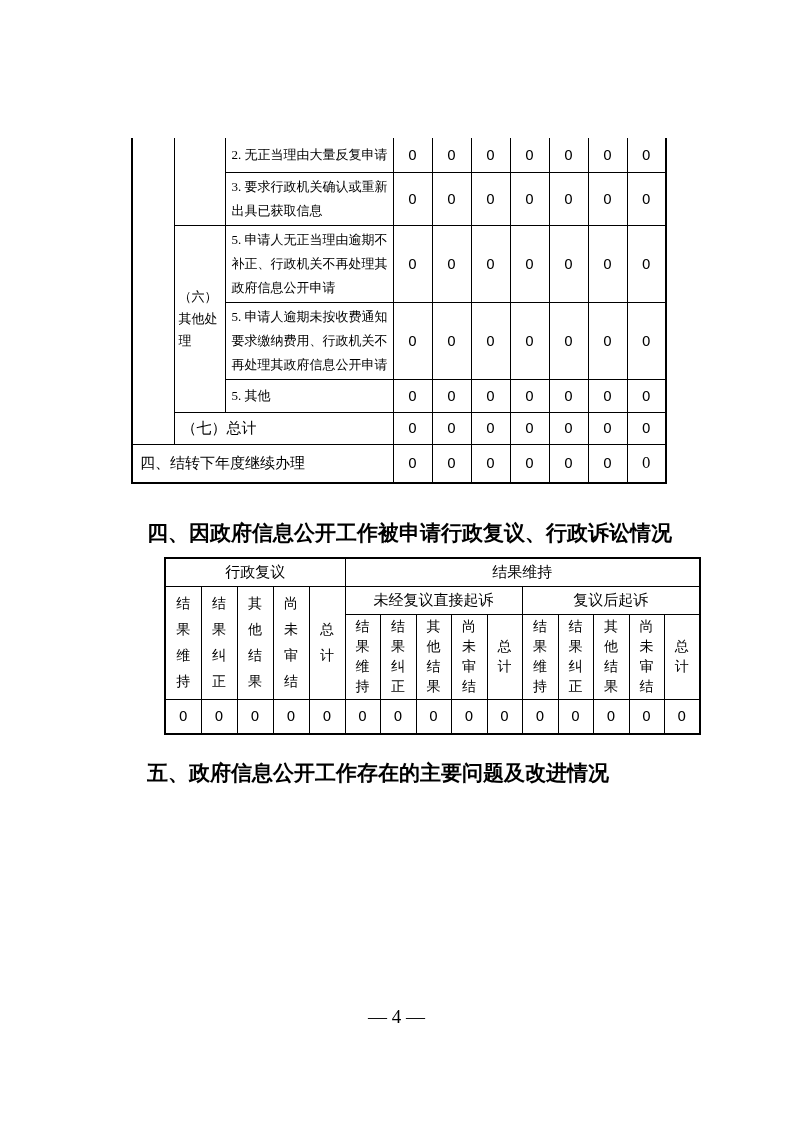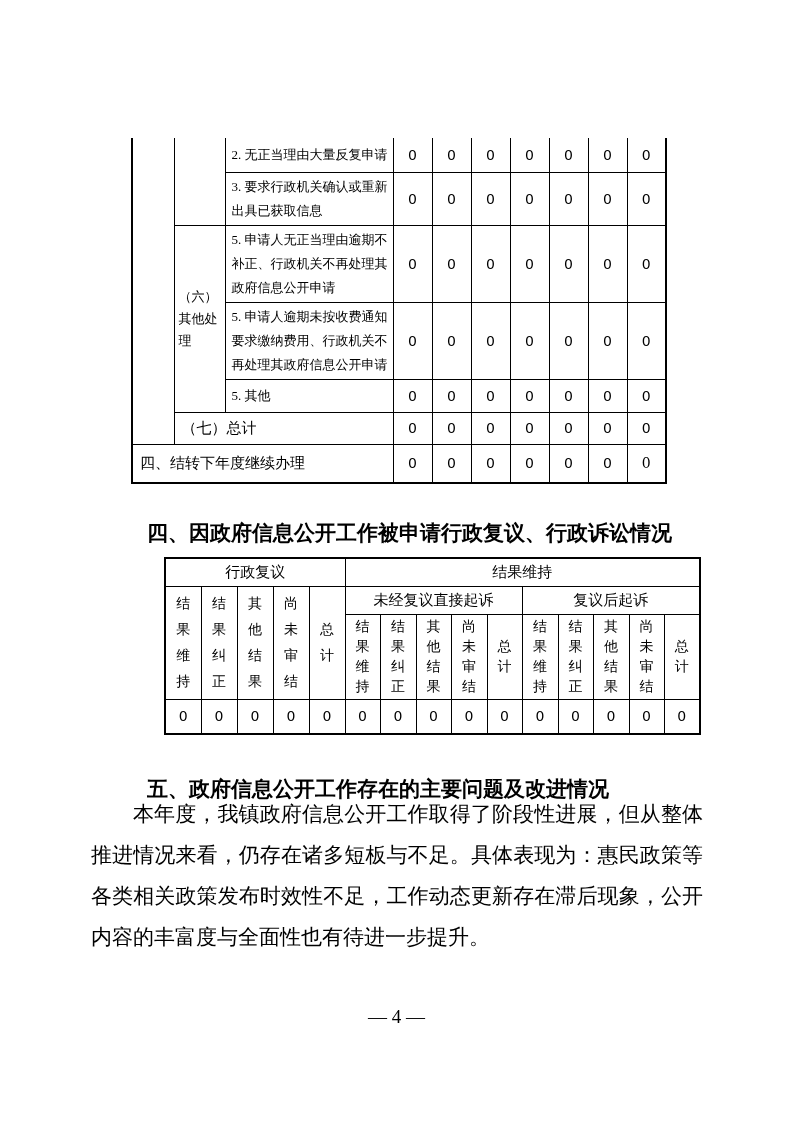--- a/index.html
+++ b/index.html
@@ -19,22 +19,22 @@
   .t1 td.lbl { text-align:left; padding:2px 4px 2px 6px; }
   .t1 td.grp { text-align:left; padding:2px 1px 2px 4px; line-height:22px; }
   .t1 td.num { text-align:center; font-family:"DejaVu Sans", sans-serif; font-size:14px; }
   .t1 td.span-lbl { text-align:left; padding-left:7px; font-size:15px; }
   .t1 tr:last-child td.num:last-child { font-family:"DejaVu Serif", serif; }
 
   
   .h4 { position:absolute; left:147px; top:518px; width:560px;
         font-family:"Liberation Sans", sans-serif; font-weight:bold;
         font-size:21px; line-height:30px; letter-spacing:0; }
-  .h5 { position:absolute; left:147px; top:776px; width:560px;
-        font-family:Liberation Mono, monospace; font-weight:bold;
+  .h5 { position:absolute; left:147px; top:758px; width:560px;
+        font-family:Liberation Serif, serif; font-weight:bold;
         font-size:21px; line-height:30px; }
 
   
   .t2 { position:absolute; left:131px; top:557px; width:535px; border:2px solid #000;margin-left:33px; }
   .t2 th, .t2 td { border:1px solid #000; font-weight:normal; vertical-align:middle; }
   .t2 th.gh { text-align:center; font-size:15px; }
   .t2 td.num { text-align:center; font-family:"DejaVu Sans", sans-serif; font-size:14px; }
   .vtext { width:1em; margin:0 auto; word-break:break-all;
            font-size:14px; line-height:26px; text-align:center; }
   .vtext.sm { line-height:20px; }
@@ -233,17 +233,16 @@
           <td class="num">0</td>
           <td class="num">0</td>
           <td class="num">0</td>
           <td class="num">0</td>
           <td class="num">0</td>
         </tr>
   </tbody>
     </table>
 
   <div class="h5">五、政府信息公开工作存在的主要问题及改进情况</div>
-  <div class="body-par">本年度，我镇政府信息公开工作取得了阶段性进展，但从整体推进情况来看，仍存在诸多短板与不足。具体表现为：惠民政策等各类相关政策发布时效性不足，工作动态更新存在滞后现象，公开内容的丰富度与全面性也有待进一步提升。</div>
 
   <div class="pagenum">— 4 —</div>
 
 </div>
 
 </body></html>

